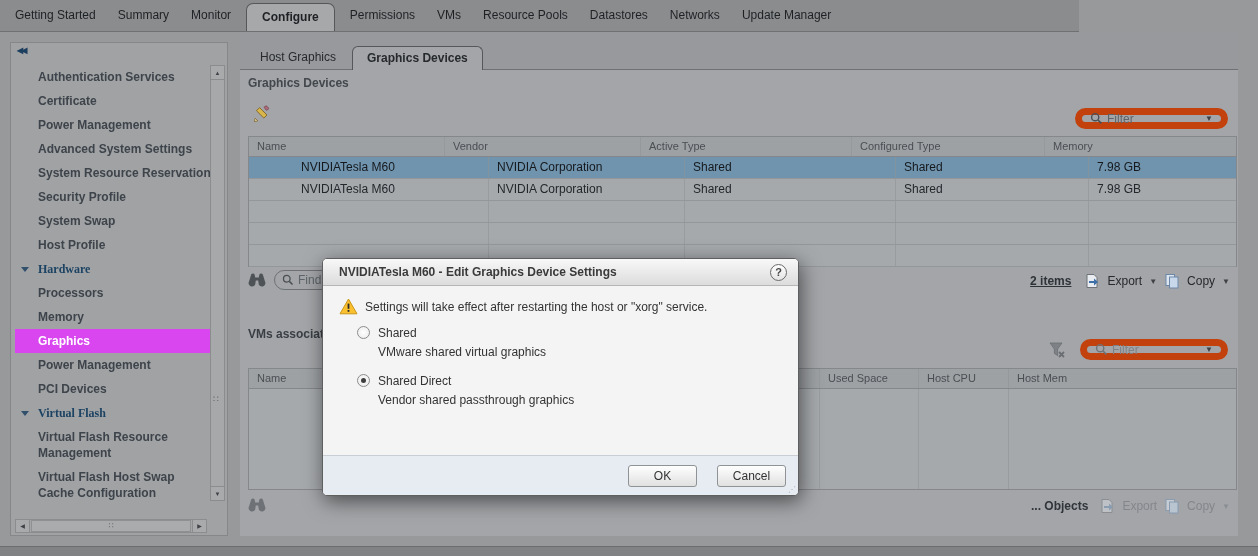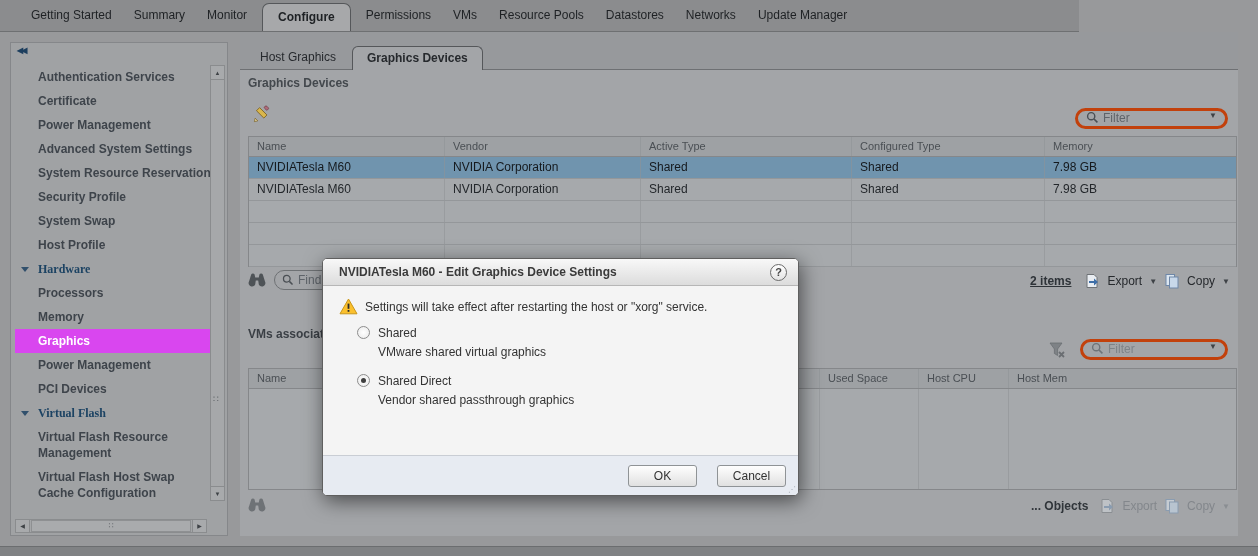--- a/index.html
+++ b/index.html
@@ -4,21 +4,21 @@
 <style>
   * { margin:0; padding:0; box-sizing:border-box; }
   html,body { width:1258px; height:556px; }
   body { font-family:"Liberation Sans", sans-serif; font-size:12px; color:#24282C; }
 
   .screen { position:relative; width:1258px; height:556px; background:#98999B; overflow:hidden; }
 
   
   .tabbar { position:absolute; left:0; top:0; width:1079px; height:32px;
             background:#8B8C8E; border-bottom:1px solid #6E7072;
-            display:flex; align-items:flex-end; padding-left:20px; }
+            display:flex; align-items:flex-end; padding-left:4px; }
   .tab { padding:0 11px; line-height:31px; color:#1E2124; cursor:default; white-space:nowrap; }
   .tab.active { background:#A7A8AA; border:1px solid #55575A; border-bottom:none;
                 border-radius:7px 7px 0 0; line-height:26px; height:28px; margin:0 4px;
                 font-weight:bold; position:relative; z-index:3; padding:0 15px; }
 
   
   .sidebar { position:absolute; left:10px; top:42px; width:218px; height:494px;
              background:#A0A2A4; border:1px solid #85878A; }
   .collapse-btn { position:absolute; left:6px; top:3px; font-size:8px; color:#1C3E5E;
                   letter-spacing:-2px; font-weight:bold; }
@@ -54,43 +54,43 @@
   .subtab-row { position:absolute; left:0; top:14px; right:0; height:24px;
                 border-bottom:1px solid #6E7073; display:flex; align-items:flex-end; padding-left:8px; }
   .subtab { padding:0 12px; line-height:23px; color:#26292D; white-space:nowrap; }
   .subtab.active { background:#A3A5A8; border:1px solid #55575A; border-bottom:none;
                    border-radius:6px 6px 0 0; height:24px; line-height:22px; font-weight:bold;
                    position:relative; top:1px; z-index:2; margin-left:4px; padding:0 14px; }
 
   .section-title { position:absolute; left:8px; top:44px; font-weight:bold; color:#43484D; }
   .edit-icon { position:absolute; left:12px; top:72px; width:20px; height:20px; }
 
-  .filter-pill { position:absolute; height:21px; border:3px solid #c2410c; border-radius:11px;
-                 display:flex; align-items:flex-start; padding:0 8px; }
+  .filter-pill { position:absolute; height:21px; border:7px solid #c2410c; border-radius:11px;
+                 display:flex; align-items:center; padding:0 8px; }
   .filter-pill input { border:none; background:transparent; outline:none; flex:1; min-width:0;
                        font-family:"Liberation Sans",sans-serif; font-size:12px; color:#3E4246; }
   .filter-pill input::placeholder { color:#5F646A; }
   .filter-pill.disabled input::placeholder { color:#7E8388; }
   .pill-caret { font-size:8px; color:#3E4246; margin-left:4px; }
   .filter-1 { right:10px; top:76px; width:153px; }
   .filter-2 { right:10px; top:307px; width:148px; }
   .clear-filter-icon { position:absolute; right:172px; top:309px; width:18px; height:18px; }
 
   
   .grid-table { position:absolute; left:8px; width:989px; border:1px solid #85878A; background:#A6A9AC; }
   .t1 { top:104px; height:131px; }
   .t2 { top:336px; height:122px; }
   .g-row { display:grid; }
   .t1 .g-row { grid-template-columns:196px 196px 211px 193px 191px; }
   .t2 .g-row { grid-template-columns:312px 259px 99px 90px 227px; }
   .g-head { height:20px; background:#9EA1A4; border-bottom:1px solid #85878A; }
   .g-head .g-cell { font-size:11px; color:#4A4F54; line-height:19px; }
   .g-cell { padding-left:8px; border-right:1px solid #90939697; white-space:nowrap; overflow:hidden; }
   .g-cell:last-child { border-right:none; }
-  .g-body-row { height:22px; border-bottom:1px solid #94979A; }
+  .g-body-row { height:22px; border-bottom:1px solid #94979A;padding-left:44px; }
   .g-body-row .g-cell { line-height:21px; color:#23272B; }
   .g-body-row.selected { background:#7094AE; }
   .g-body-row.selected .g-cell { color:#15191D; }
   .t2-body { height:100px; }
   .t2-body .g-cell { height:100px; }
 
   
   .mid-toolbar { position:absolute; left:8px; right:8px; top:237px; height:24px; }
   .bottom-bar  { position:absolute; left:8px; right:8px; top:462px; height:24px; }
   .bino { position:absolute; left:0px; top:3px; width:18px; height:15px; }

